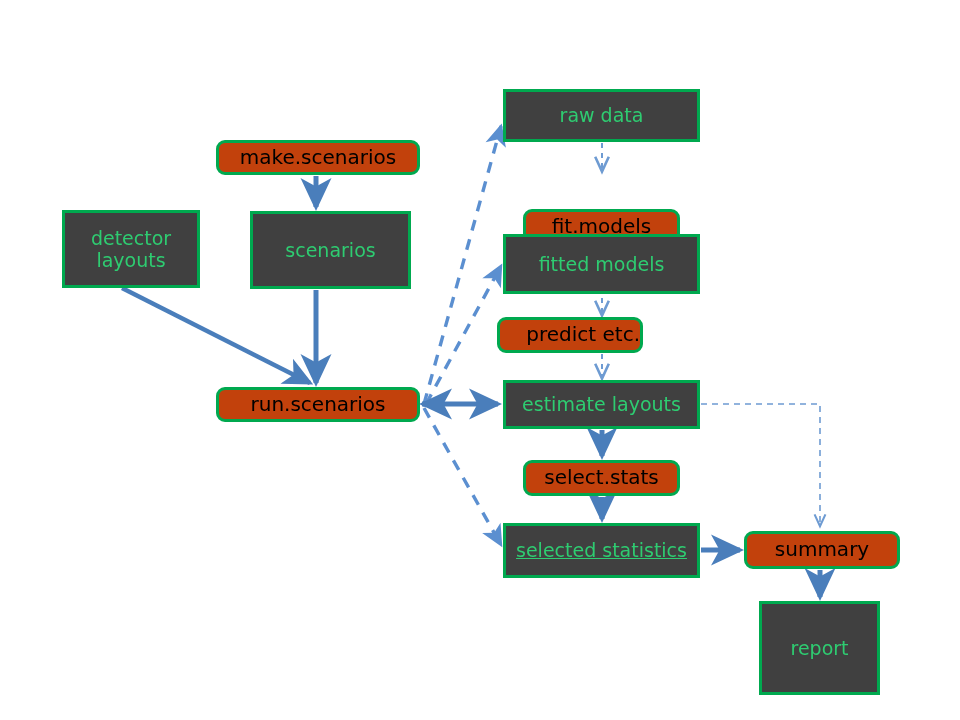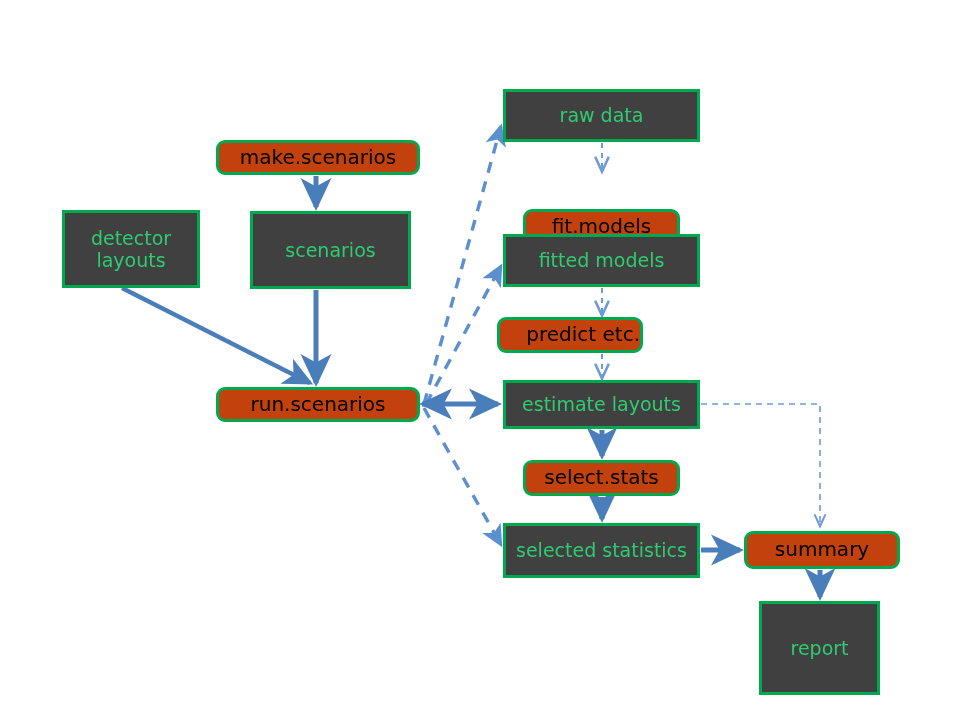--- a/index.html
+++ b/index.html
@@ -127,37 +127,37 @@
   </div>
 
   <div class="node data" style="left:503px; top:89px; width:197px; height:53px;">
     <span class="label">raw data</span>
   </div>
 
   <div class="node func" style="left:523px; top:173px; width:157px; height:36px;margin-top:36px;">
     <span class="label">fit.models</span>
   </div>
 
-  <div class="node data" style="left:503px; top:234px; width:197px; height:53px;">
+  <div class="node data" style="left:503px; top:234px; width:197px; height:60px;">
     <span class="label">fitted models</span>
   </div>
 
   <div class="node func" style="left:497px; top:317px; width:146px; height:36px;text-align:right;">
     <span class="label">predict etc.</span>
   </div>
 
   <div class="node data" style="left:503px; top:380px; width:197px; height:49px;">
     <span class="label">estimate layouts</span>
   </div>
 
   <div class="node func" style="left:523px; top:460px; width:157px; height:36px;">
     <span class="label">select.stats</span>
   </div>
 
-  <div class="node data" style="left:503px; top:523px; width:197px; height:55px;">
+  <div class="node data" style="left:503px; top:523px; width:197px; height:55px;text-decoration:underline;">
     <span class="label">selected statistics</span>
   </div>
 
   <div class="node func" style="left:744px; top:531px; width:156px; height:38px;">
     <span class="label">summary</span>
   </div>
 
   <div class="node data" style="left:759px; top:601px; width:121px; height:94px;">
     <span class="label">report</span>
   </div>

